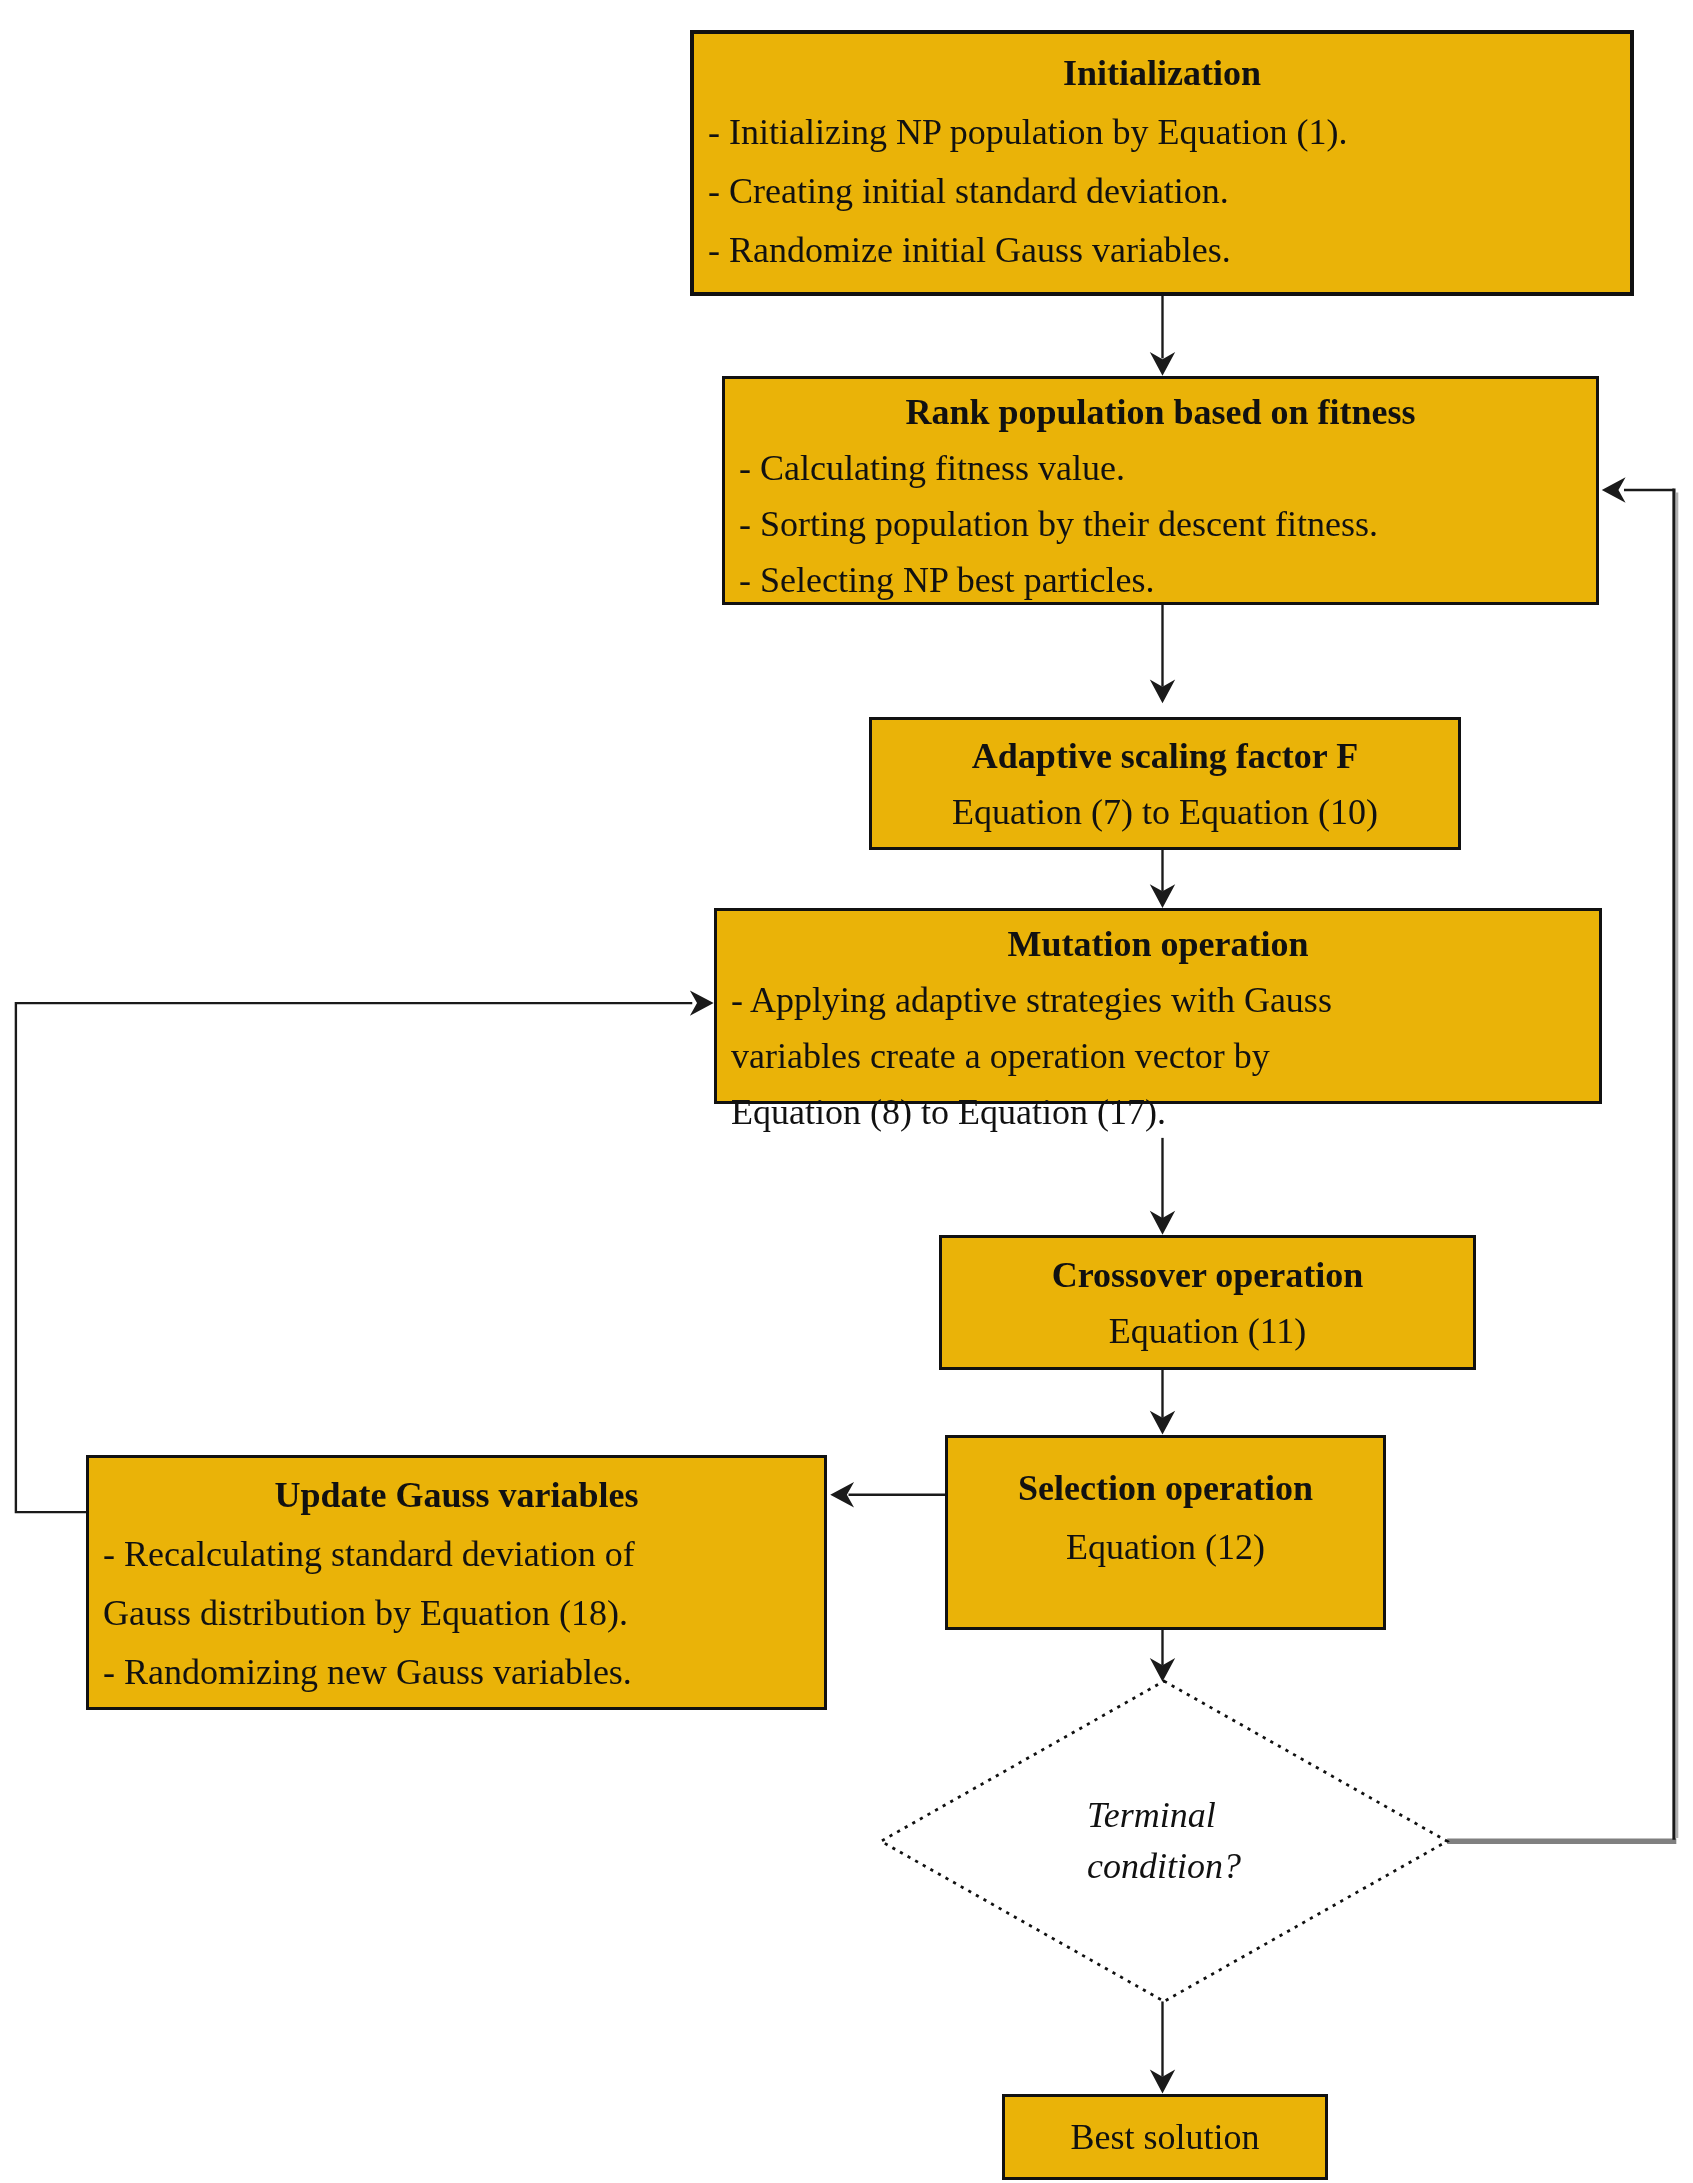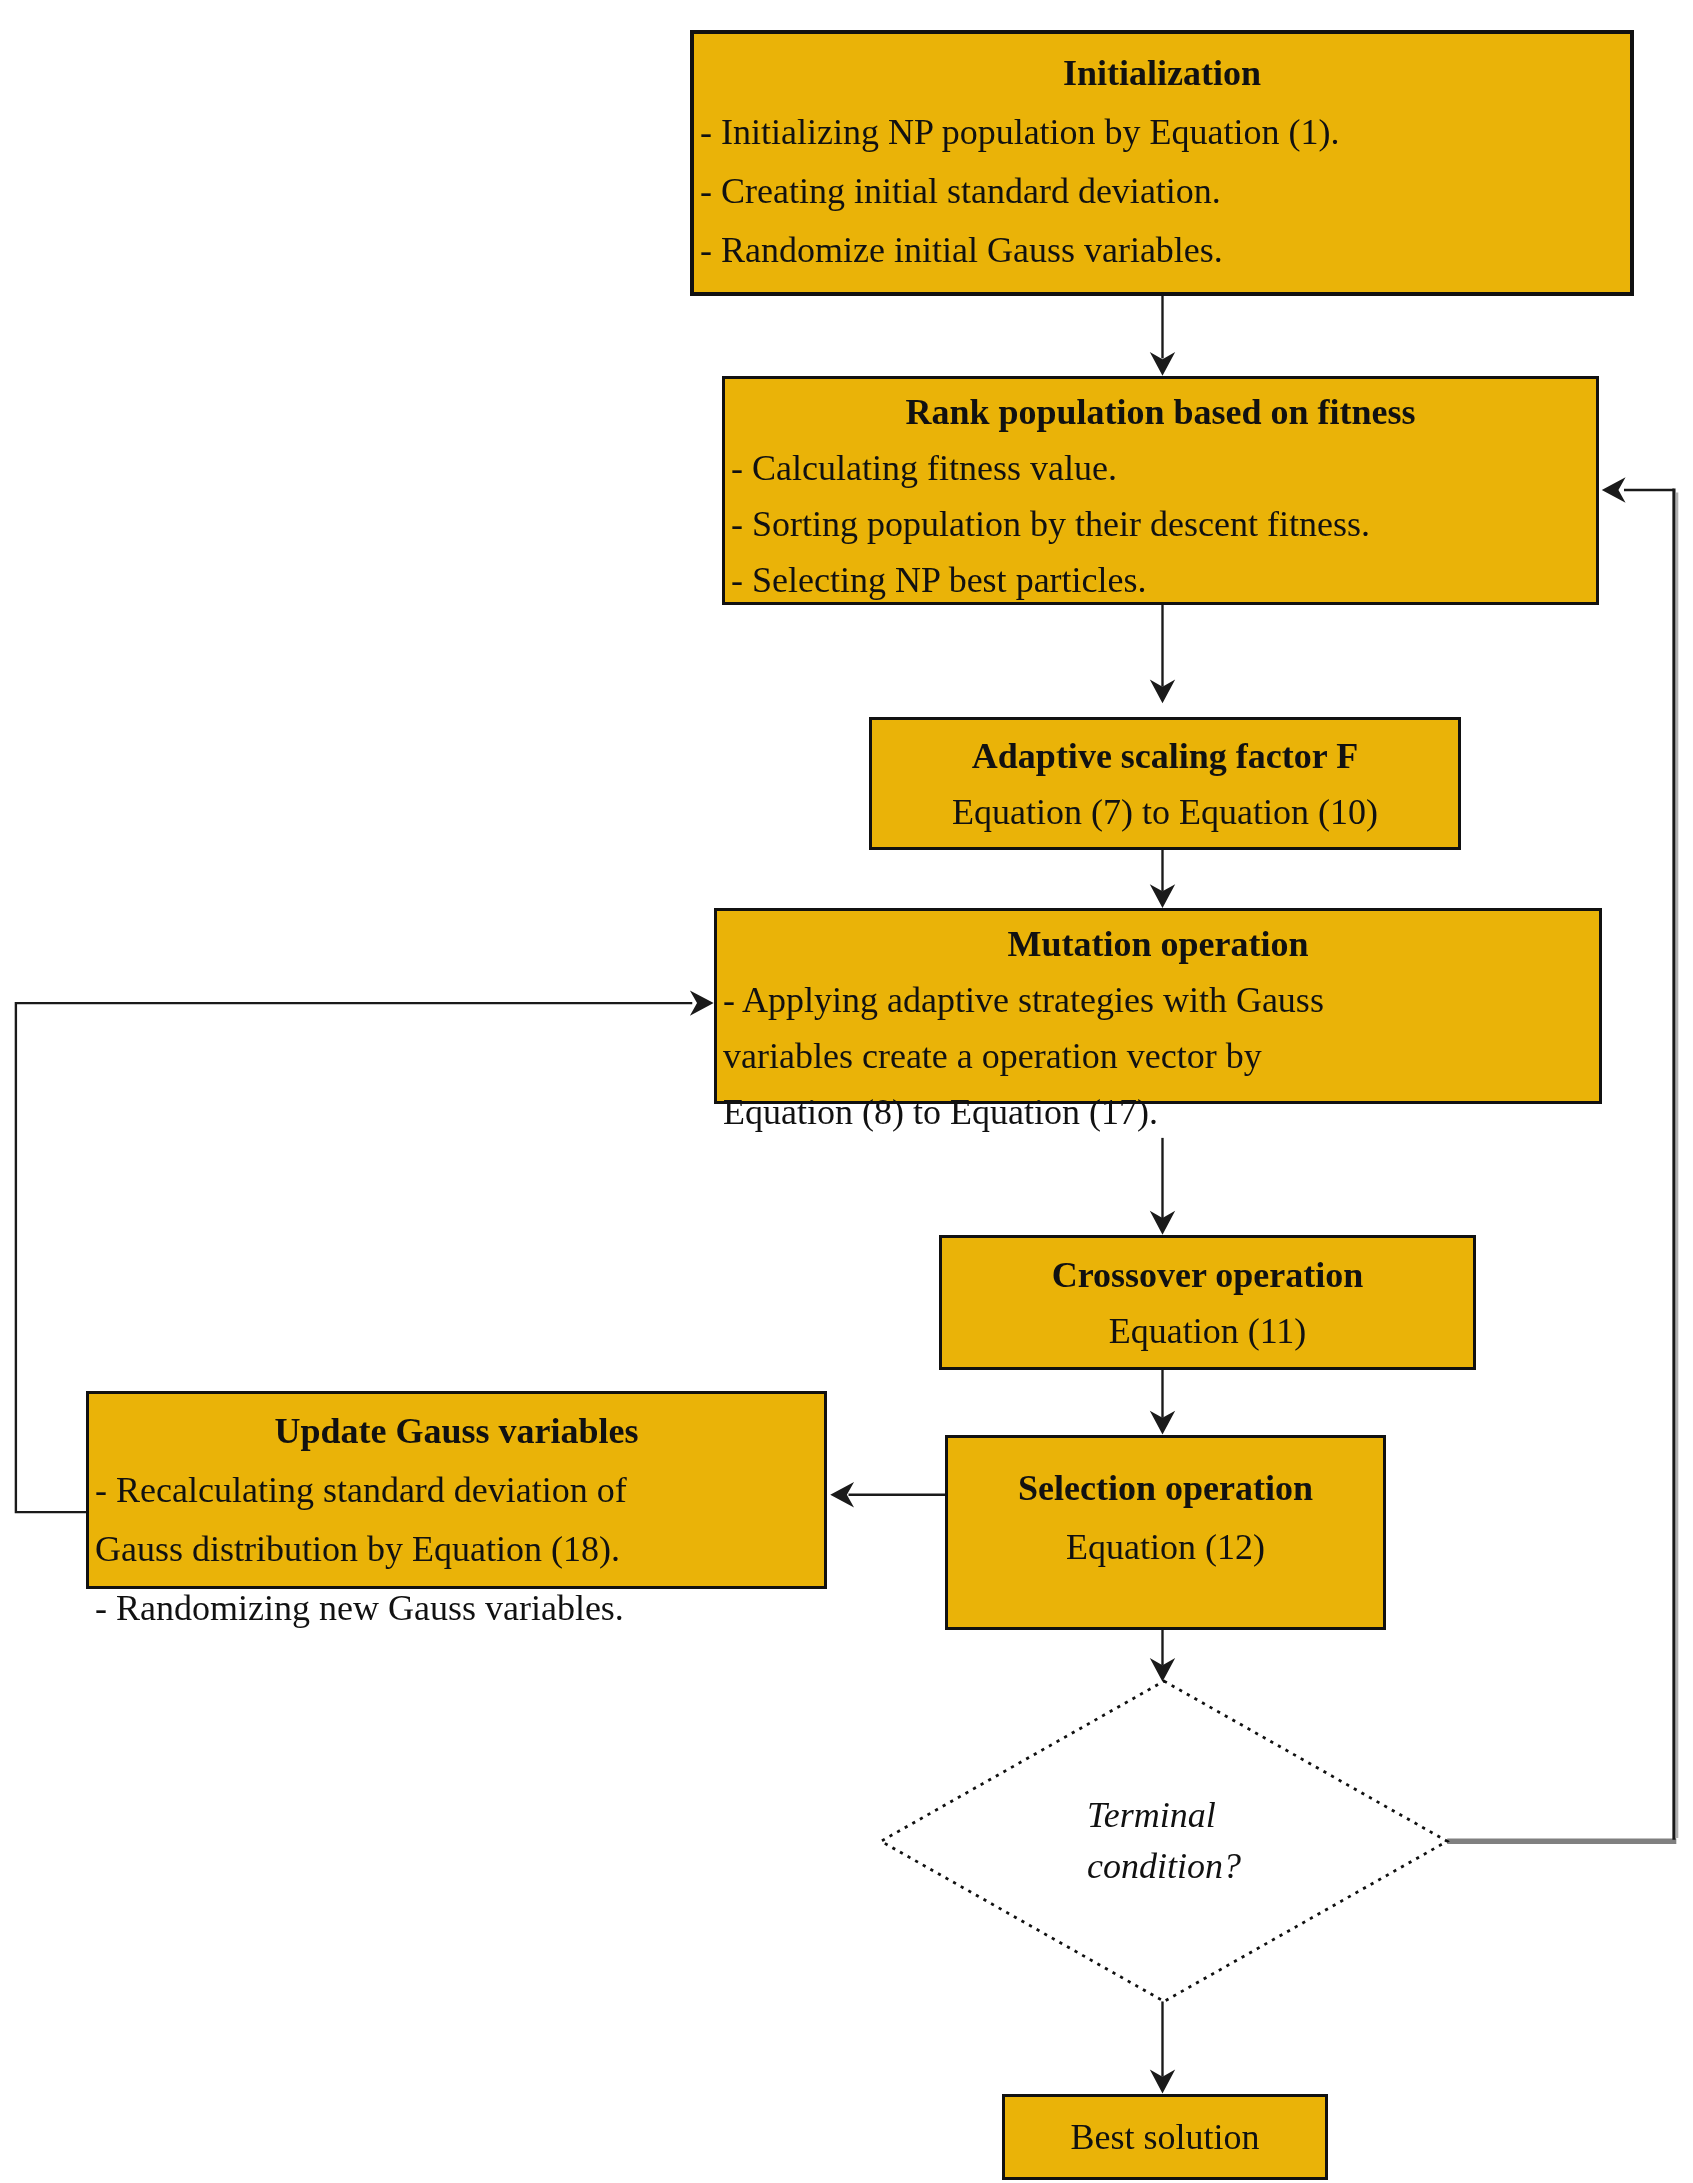--- a/index.html
+++ b/index.html
@@ -7,21 +7,21 @@
     position:relative; width:1693px; height:2183px; background:#ffffff;
     font-family:"Liberation Serif", serif; color:#111111; overflow:hidden;
   }
   svg.connectors { position:absolute; left:0; top:0; z-index:1; }
   .box {
     position:absolute; z-index:2; box-sizing:border-box;
     background:#eab308; border:3.2px solid #111111;
     font-size:36px; line-height:56px;
   }
   .box .title { font-weight:700; text-align:center; white-space:nowrap; }
-  .box .bl { padding-left:6px; padding-right:4.8px; white-space:nowrap; }
+  .box .bl { padding-left:14px; padding-right:4.8px; white-space:nowrap; }
   .box .cl { text-align:center; white-space:nowrap; }
   .vcenter { display:flex; flex-direction:column; justify-content:center; }
   .diamond-label {
     position:absolute; z-index:2; display:flex; align-items:center; justify-content:center;
     font-size:36px; line-height:51px;font-style:italic;
   }
   .diamond-label .inner { text-align:left; }
   .best-box { display:flex; align-items:center; justify-content:center; font-weight:400; }
 </style>
 </head>
@@ -92,21 +92,21 @@
   <div class="box vcenter" style="left:939px; top:1235px; width:537px; height:135px;">
     <div class="title">Crossover operation</div>
     <div class="cl">Equation (11)</div>
   </div>
 
   <div class="box" style="left:945px; top:1435px; width:441px; height:195px; padding-top:20.6px; line-height:59px;">
     <div class="title">Selection operation</div>
     <div class="cl">Equation (12)</div>
   </div>
 
-  <div class="box" style="left:86px; top:1391px; width:741px; height:198px; padding-top:8px; line-height:59px;">
+  <div class="box" style="left:86px; top:1455px; width:741px; height:255px; padding-top:8px; line-height:59px;">
     <div class="title">Update Gauss variables</div>
     <div class="bl">- Recalculating standard deviation of</div>
     <div class="bl">Gauss distribution by Equation (18).</div>
     <div class="bl">- Randomizing new Gauss variables.</div>
   </div>
 
   <div class="diamond-label" style="left:881px; top:1681px; width:566px; height:320px;">
     <div class="inner">
       <div>Terminal</div>
       <div>condition?</div>

